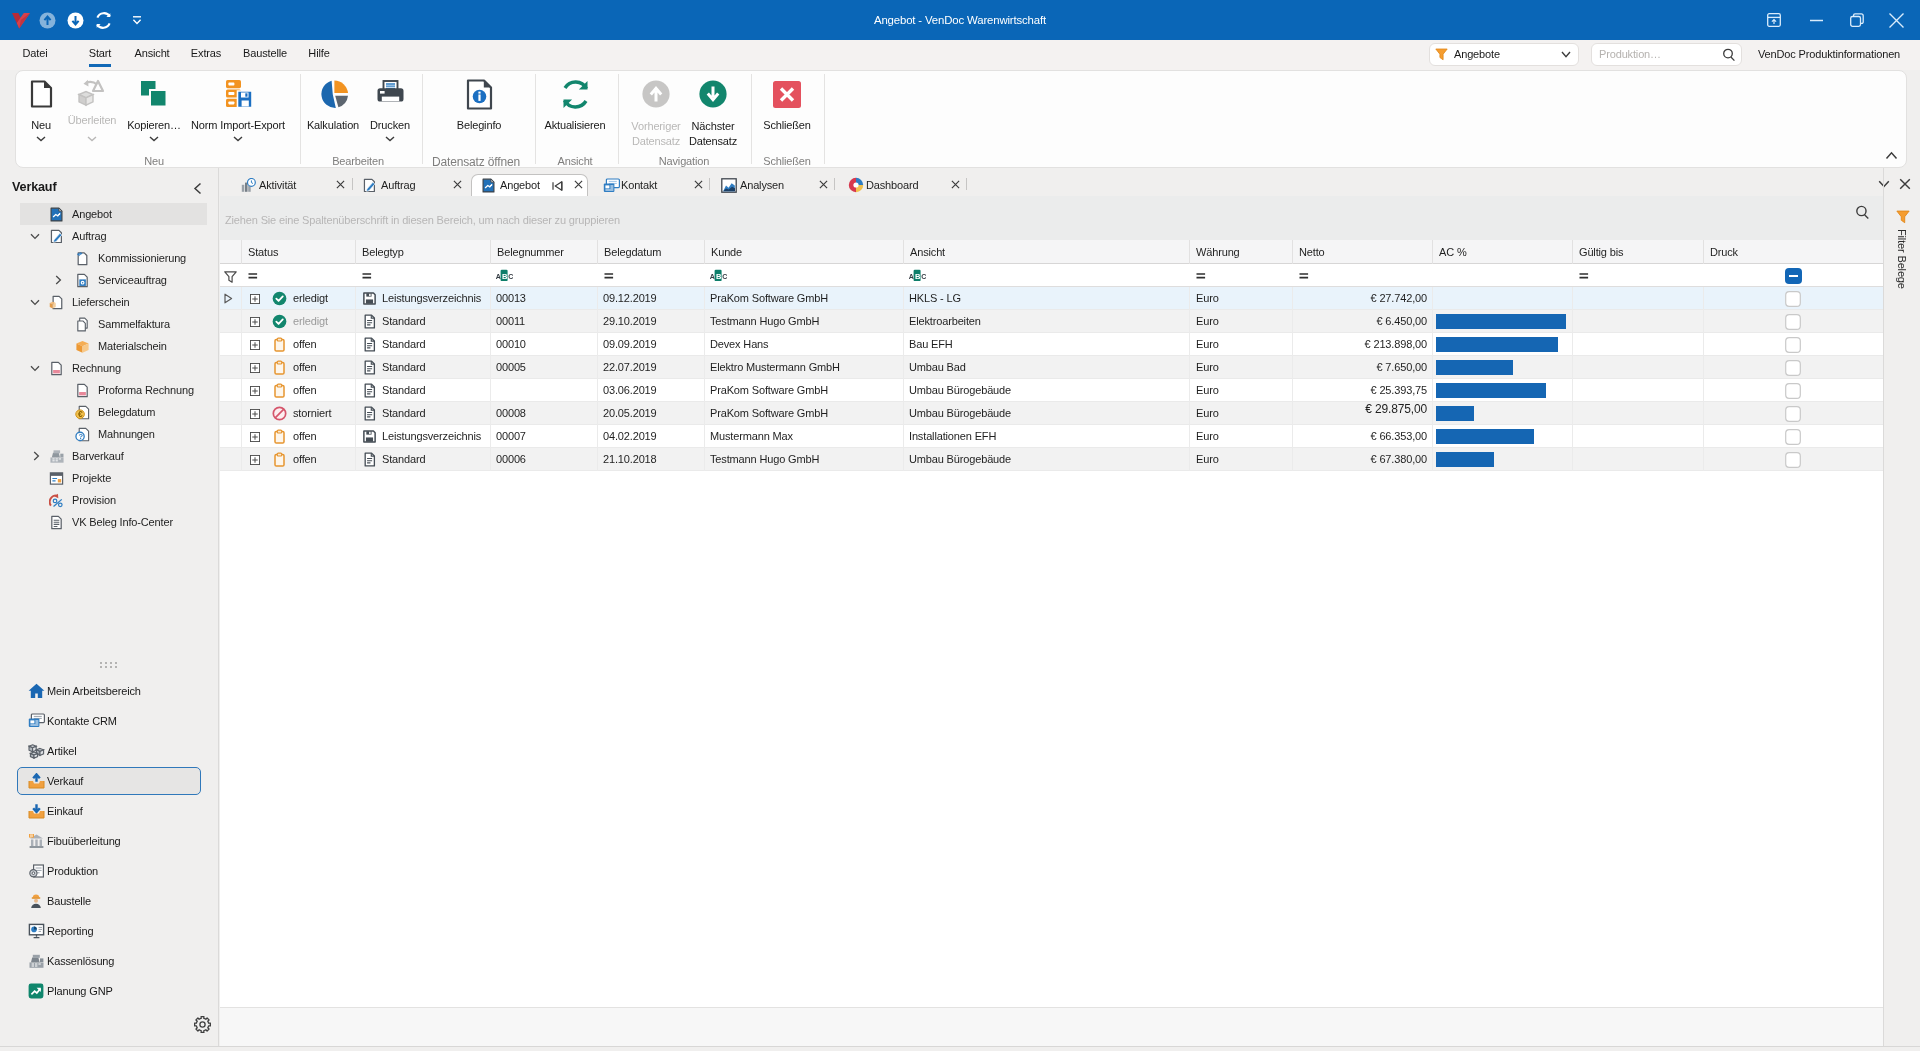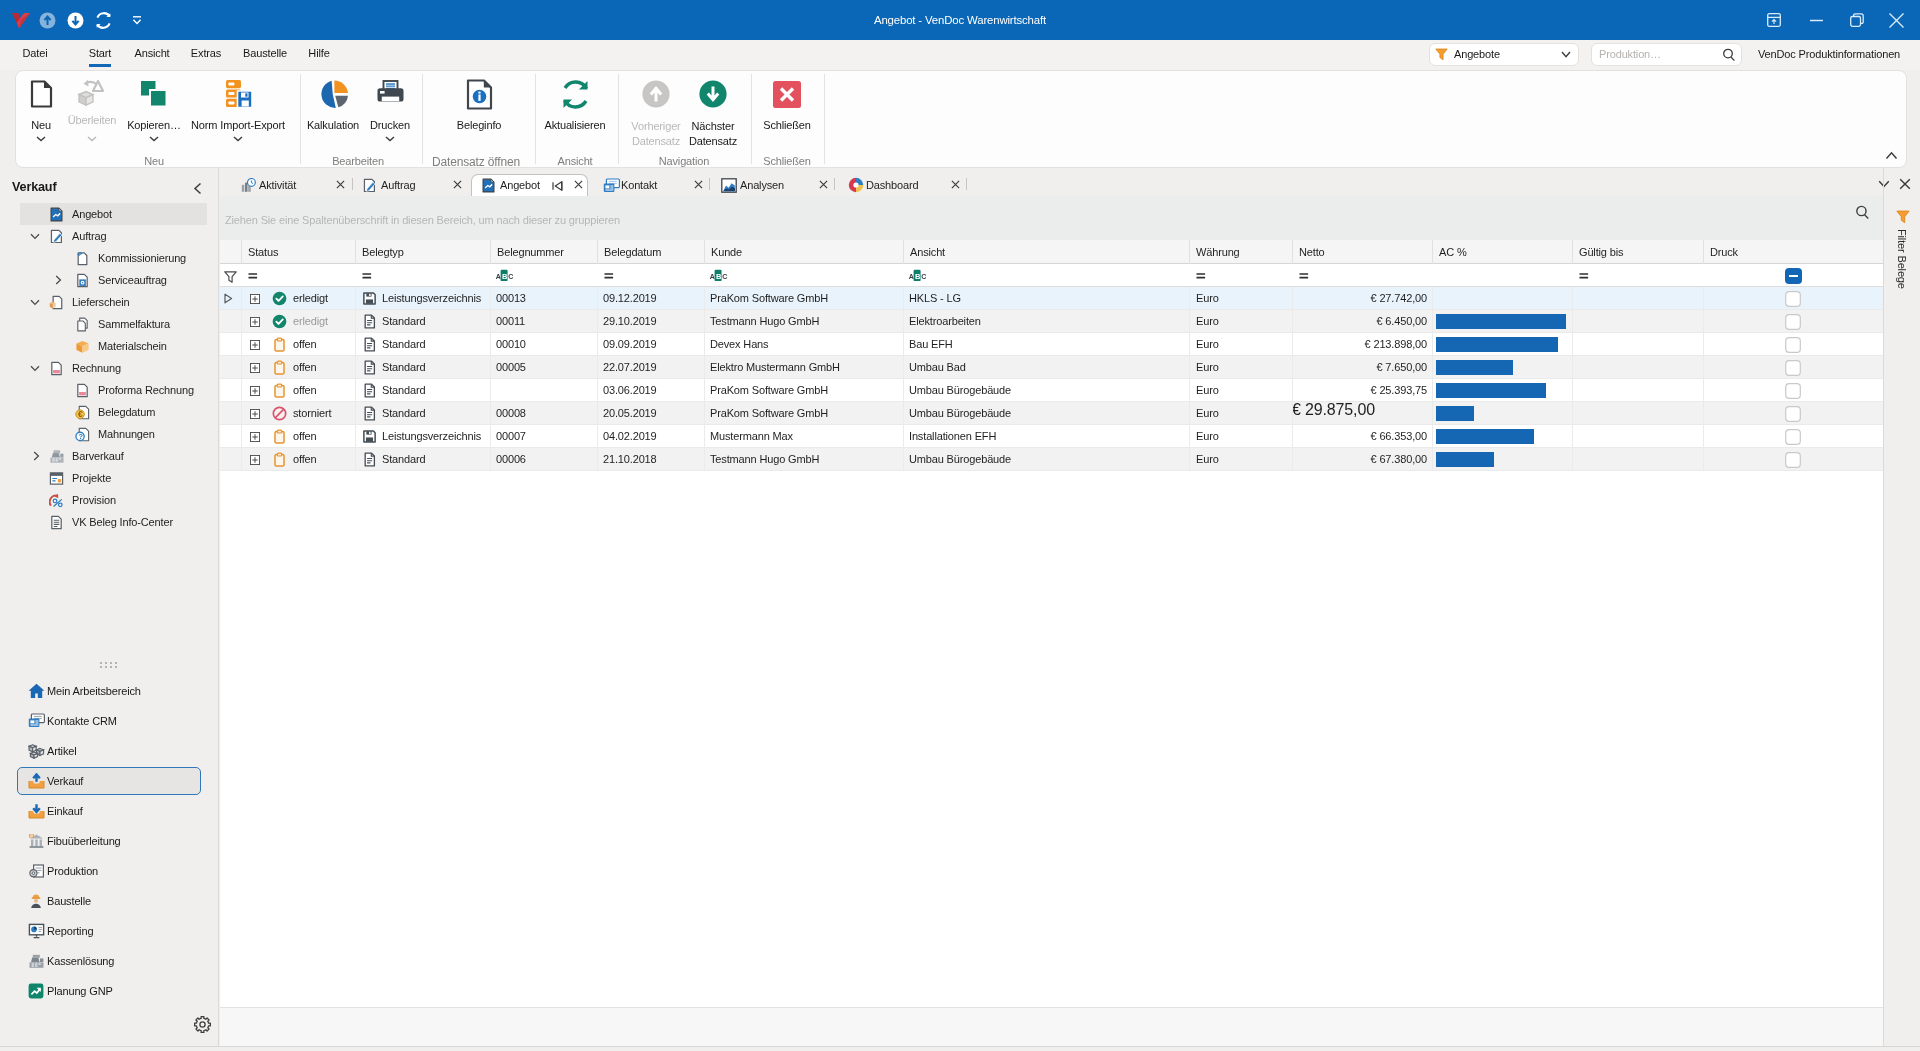--- a/index.html
+++ b/index.html
@@ -688,21 +688,21 @@
 <div class="tx" style="left:293px;top:402px;height:23px;line-height:23px;font-size:11px;color:#1f1f1f">storniert</div>
 <svg class="a" style="left:362px;top:406px" width="15" height="15">
     <use href="#s-std"></use>
   </svg>
 <div class="tx" style="left:382px;top:402px;height:23px;line-height:23px;font-size:11px">Standard</div>
 <div class="tx" style="left:496px;top:402px;height:23px;line-height:23px;font-size:11px">00008</div>
 <div class="tx" style="left:603px;top:402px;height:23px;line-height:23px;font-size:11px">20.05.2019</div>
 <div class="tx" style="left:710px;top:402px;height:23px;line-height:23px;font-size:11px">PraKom Software GmbH</div>
 <div class="tx" style="left:909px;top:402px;height:23px;line-height:23px;font-size:11px">Umbau Bürogebäude</div>
 <div class="tx" style="left:1196px;top:402px;height:23px;line-height:23px;font-size:11px">Euro</div>
-<div class="tx" style="left:1292px;top:398px;width:135px;height:23px;line-height:23px;font-size:16px;text-align:left">€ 29.875,00</div>
+<div class="tx" style="left:1292px;top:398px;width:135px;height:23px;line-height:23px;font-size:12px;text-align:right">€ 29.875,00</div>
 <div class="a" style="left:1436px;top:406px;width:38px;height:15px;background:#1566b3"></div>
 <svg class="a" style="left:1785px;top:406px" width="16" height="16">
     <use href="#s-cbx"></use>
   </svg>
 <div class="a" style="left:220px;top:425px;width:1663px;height:23px;background:#fff;border-bottom:1px solid #eaeaea"></div>
 <svg class="a" style="left:250px;top:432px" width="10" height="10">
     <use href="#s-plus"></use>
   </svg>
 <svg class="a" style="left:272px;top:429px" width="15" height="15">
     <use href="#s-clip"></use>

